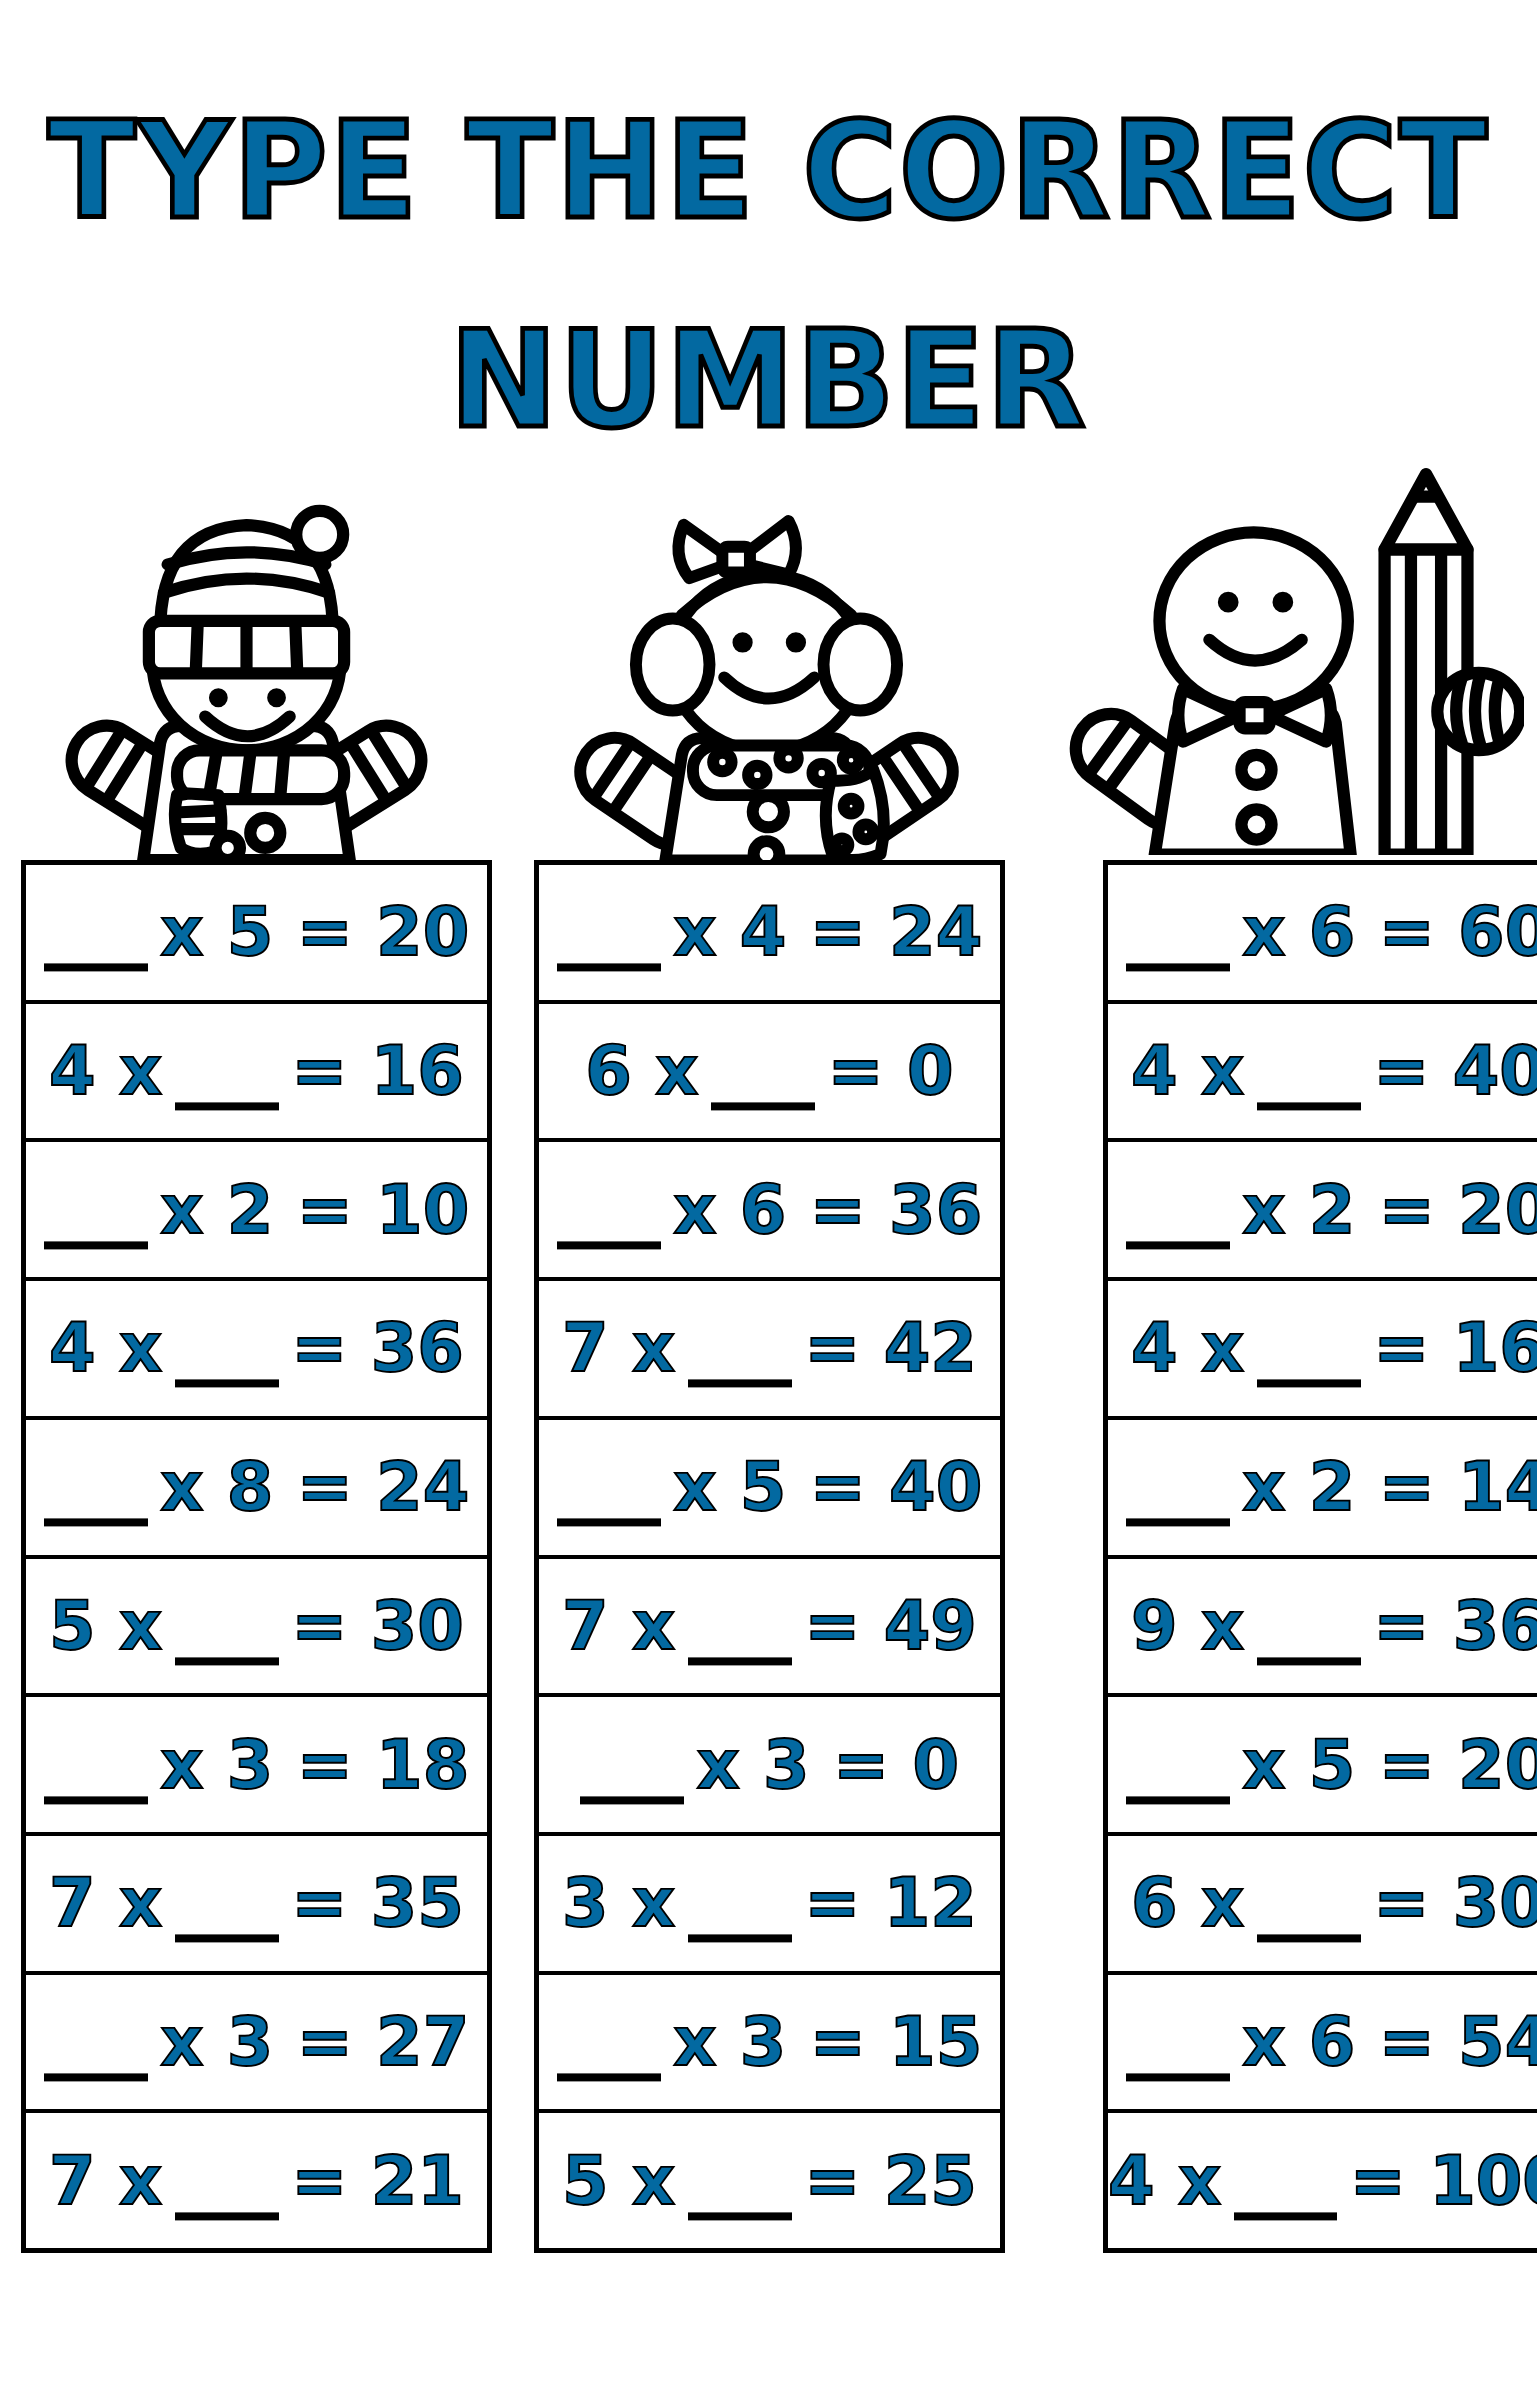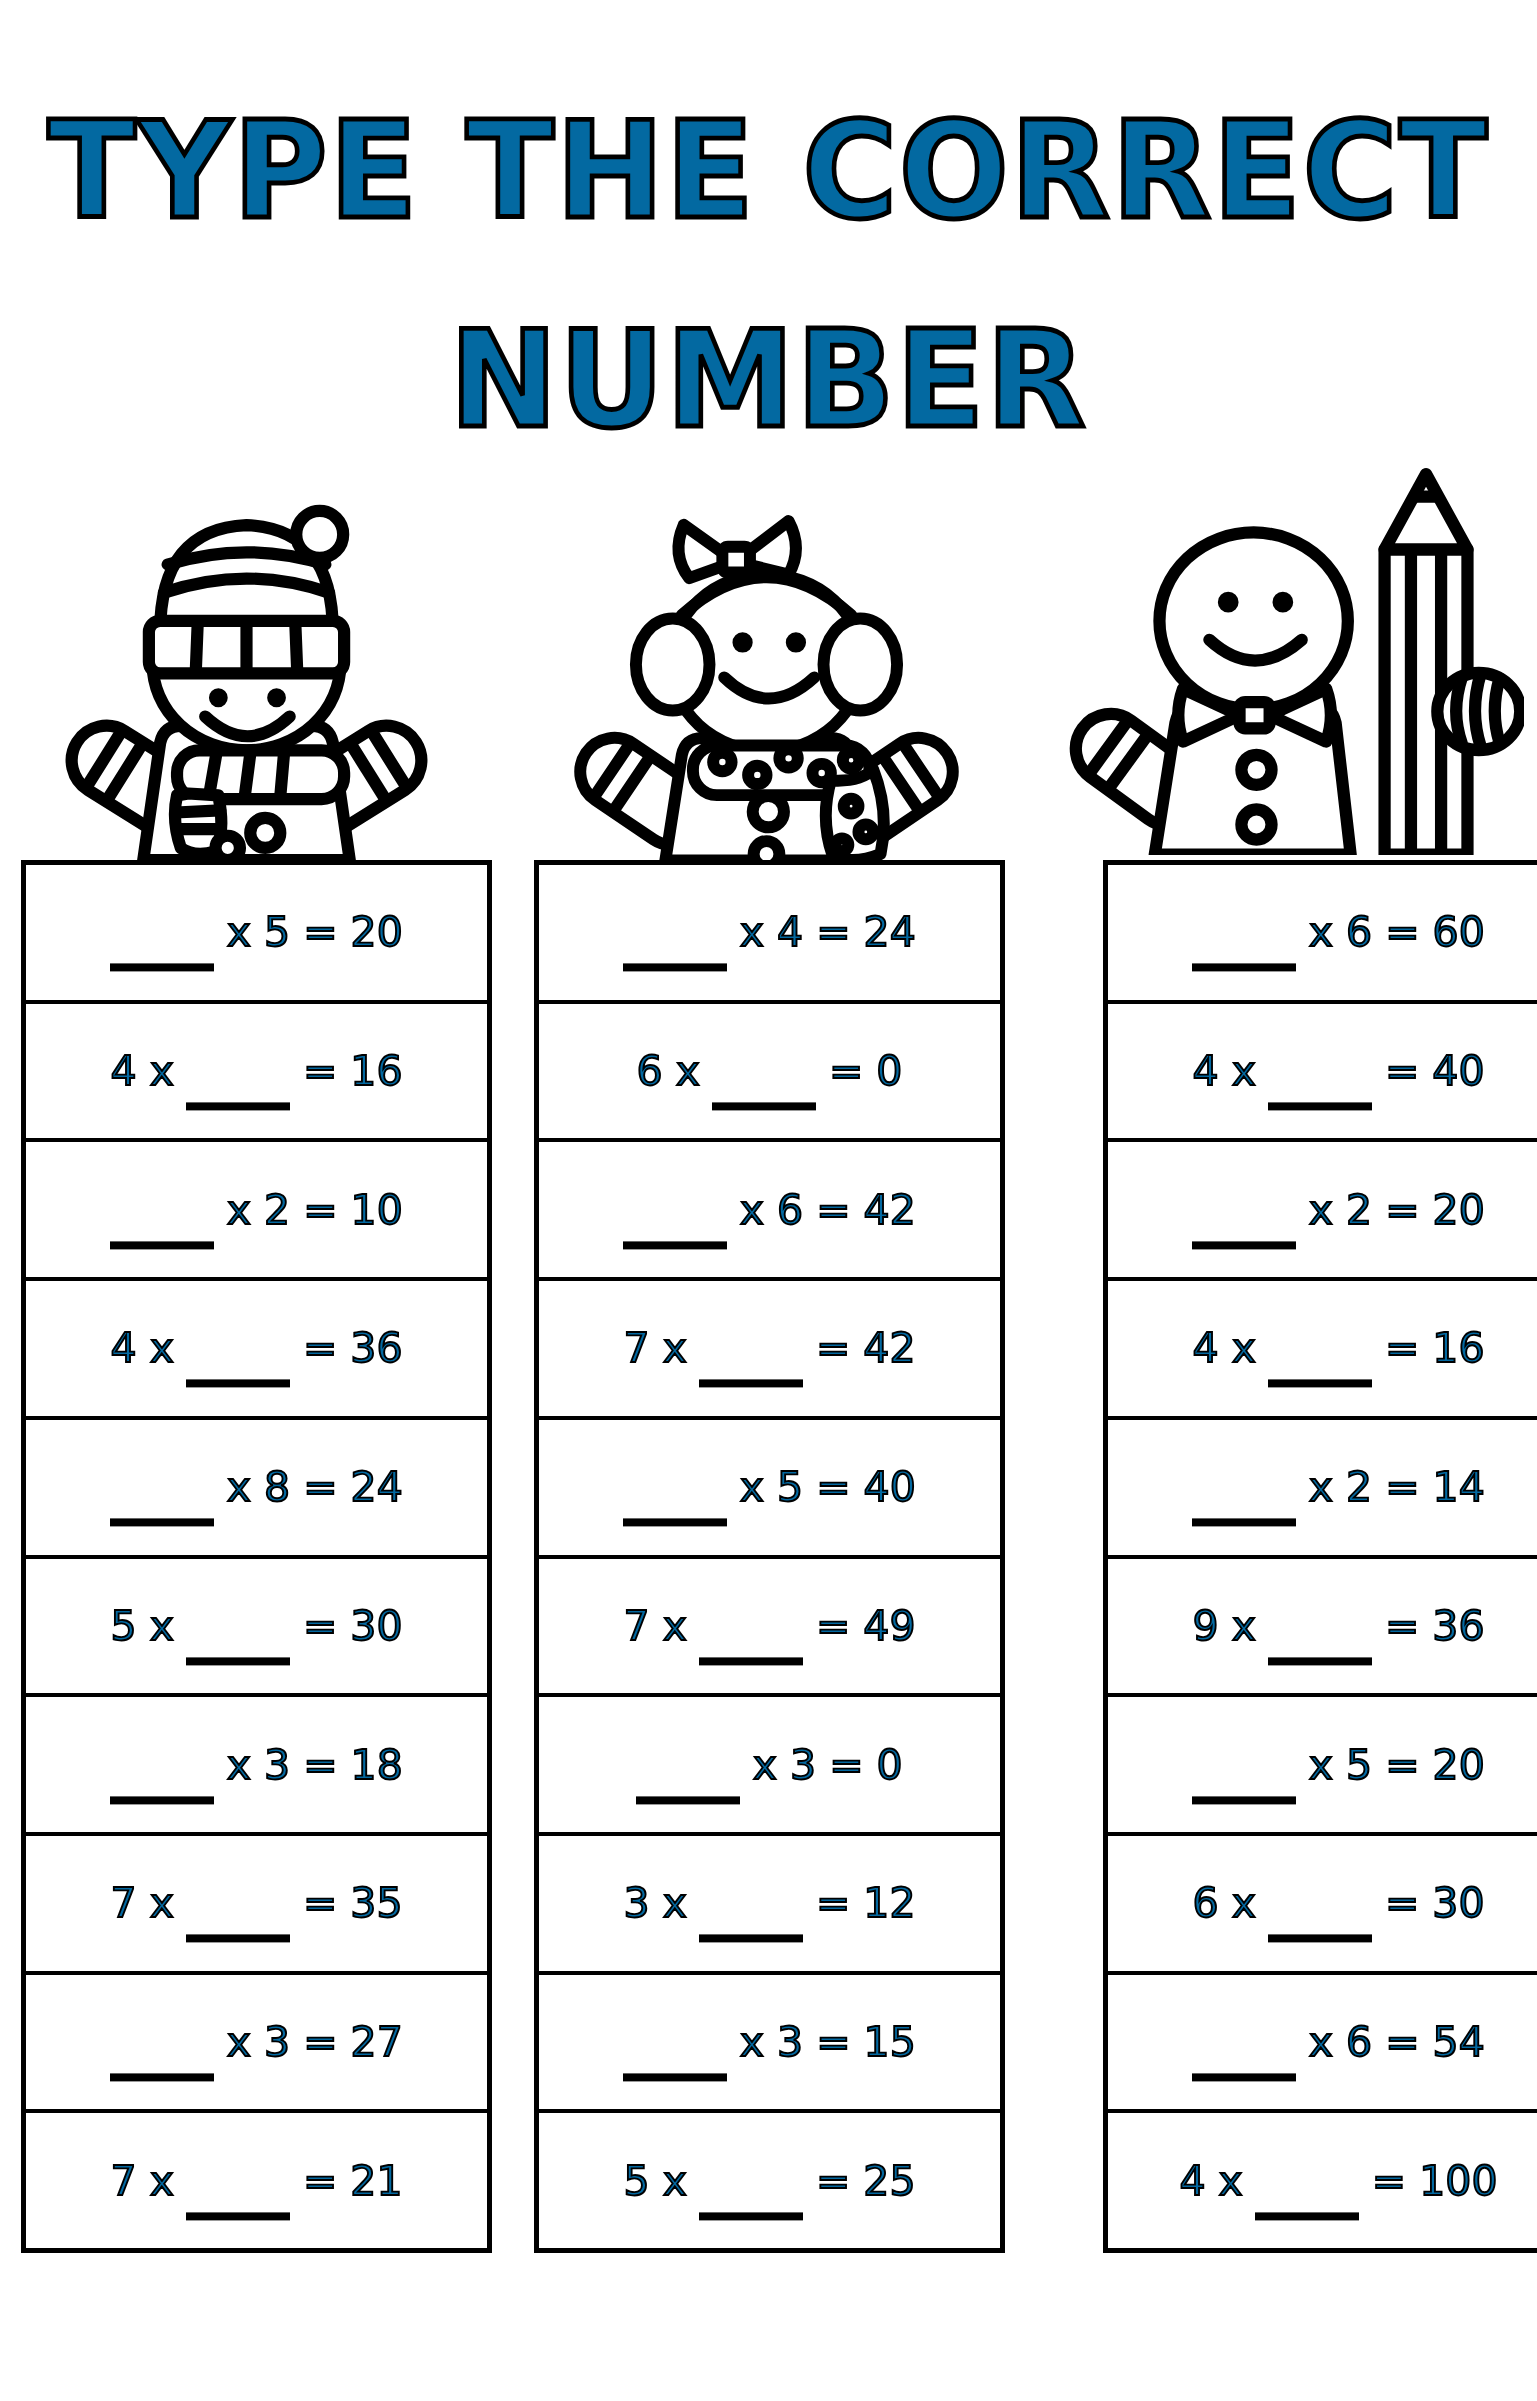--- a/index.html
+++ b/index.html
@@ -9,21 +9,21 @@
          font-size:133px;font-weight:900;line-height:209px;letter-spacing:1.9px;
          -webkit-text-stroke:4.8px #000;transform:scaleX(.97);}
   .char{position:absolute;z-index:1;}
   .char svg{display:block;width:100%;height:auto;}
   .ptable{position:absolute;top:860px;width:471px;height:1393px;background:#fff;
           border:5.8px solid #000;box-sizing:border-box;display:flex;flex-direction:column;z-index:2;}
   #table-1{left:21px;} #table-2{left:534px;justify-content:space-between;} #table-3{left:1103px;}
   .row{flex:1;display:flex;align-items:center;justify-content:center;gap:12.5px;
        border-top:4.8px solid #000;}
   .row:first-child{border-top:none;}
-  .eq{font-size:41px;font-weight:400;-webkit-text-stroke:1.9px #000;white-space:pre;}
+  .eq{font-size:67px;font-weight:700;-webkit-text-stroke:1.9px #000;white-space:pre;}
   .blank{display:inline-block;width:104px;height:42px;border-bottom:8.6px solid #000;
          transform:translateY(14.4px);}
 </style>
 </head>
 <body>
 
 <div class="page">
 
   <h1 class="title" style="margin:0;">
     <span>TYPE THE CORRECT</span><br>
@@ -192,21 +192,21 @@
         <span class="blank"></span>
         <span class="eq">x 4 = 24</span>
       </div>
       <div class="row">
         <span class="eq">6 x</span>
         <span class="blank"></span>
         <span class="eq">= 0</span>
       </div>
       <div class="row">
         <span class="blank"></span>
-        <span class="eq">x 6 = 42</span>
+        <span class="eq">x 6 = 36</span>
       </div>
       <div class="row">
         <span class="eq">7 x</span>
         <span class="blank"></span>
         <span class="eq">= 42</span>
       </div>
       <div class="row">
         <span class="blank"></span>
         <span class="eq">x 5 = 40</span>
       </div>

